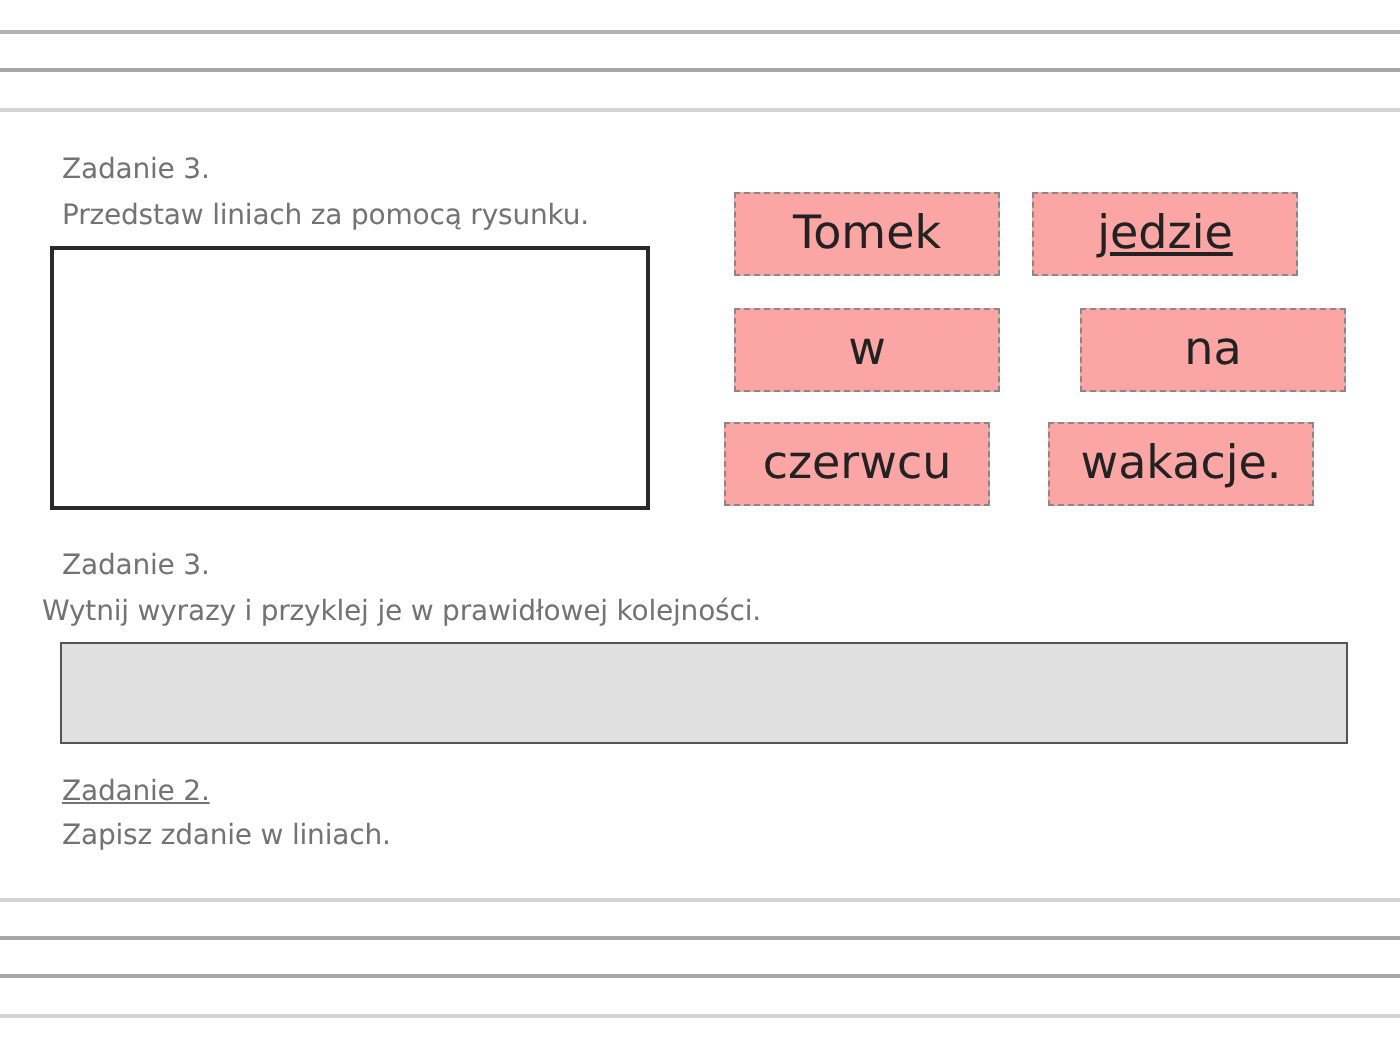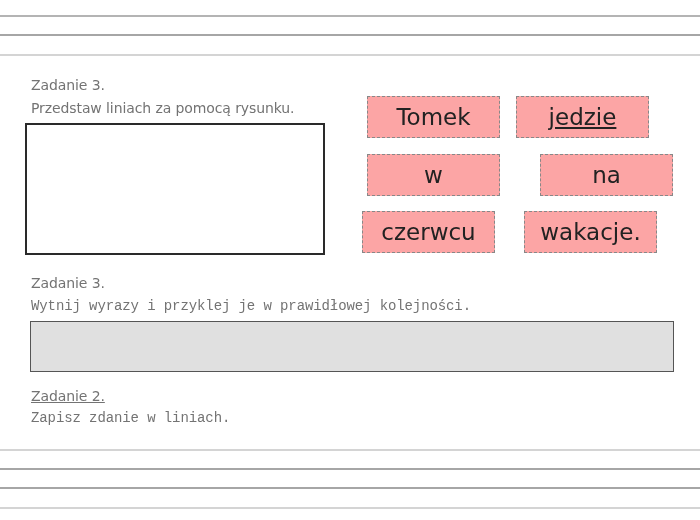--- a/index.html
+++ b/index.html
@@ -85,24 +85,24 @@
 <div>
   <div class="word-card" style="left:367px; top:96px;">Tomek</div>
   <div class="word-card" style="left:516px; top:96px;text-decoration:underline;">jedzie</div>
   <div class="word-card" style="left:367px; top:154px;">w</div>
   <div class="word-card" style="left:516px; top:154px;margin-left:24px;">na</div>
   <div class="word-card" style="left:362px; top:211px;">czerwcu</div>
   <div class="word-card" style="left:524px; top:211px;">wakacje.</div>
 </div>
 
 <div class="label" style="left:31px; top:274px;">Zadanie 3.</div>
-<div class="label" style="left:31px; top:297px;font-family:Liberation Mono, monospace;">Wytnij wyrazy i przyklej je w prawidłowej kolejności.</div>
+<div class="label" style="left:21px; top:297px;">Wytnij wyrazy i przyklej je w prawidłowej kolejności.</div>
 <div class="paste-box"></div>
 
 <div class="label" style="left:31px; top:387px;text-decoration:underline;">Zadanie 2.</div>
-<div class="label" style="left:31px; top:409px;font-family:Liberation Mono, monospace;">Zapisz zdanie w liniach.</div>
+<div class="label" style="left:31px; top:409px;">Zapisz zdanie w liniach.</div>
 
 <div>
   <div class="guide-line light" style="top:449px;"></div>
   <div class="guide-line dark" style="top:468px;"></div>
   <div class="guide-line dark" style="top:487px;"></div>
   <div class="guide-line light" style="top:507px;"></div>
 </div>
 
 </body></html>

